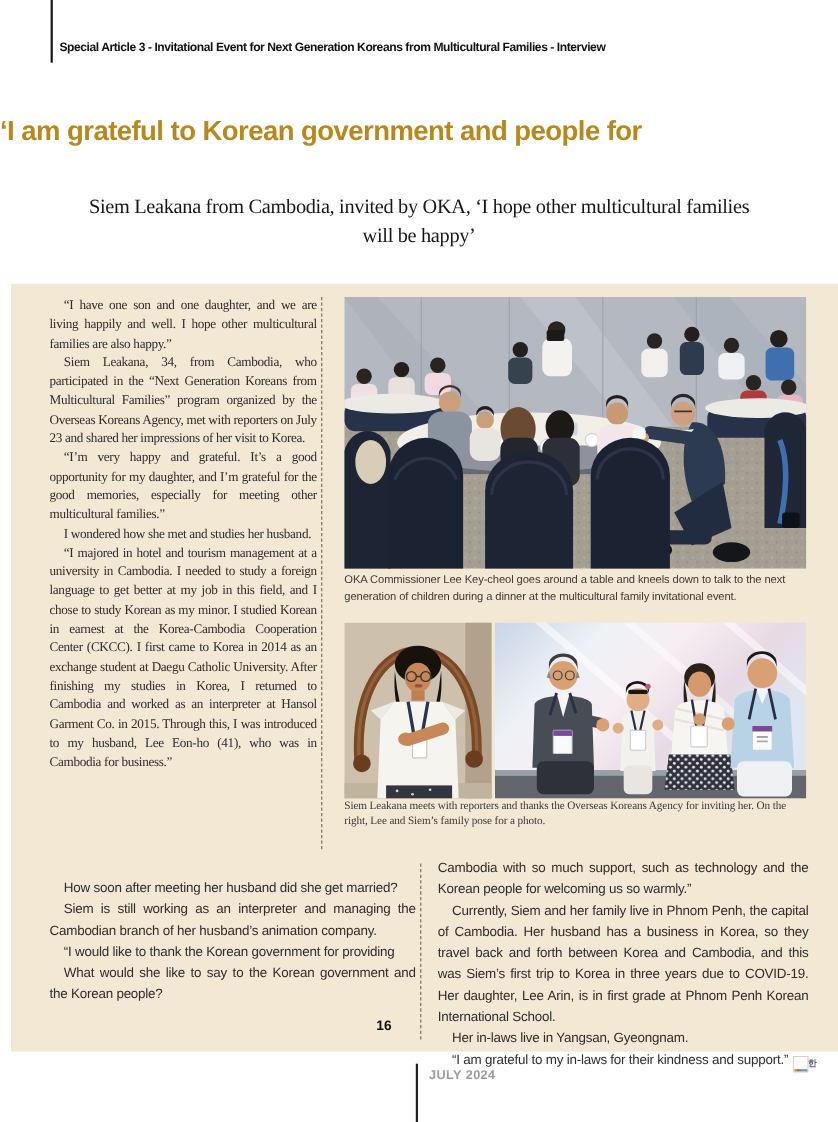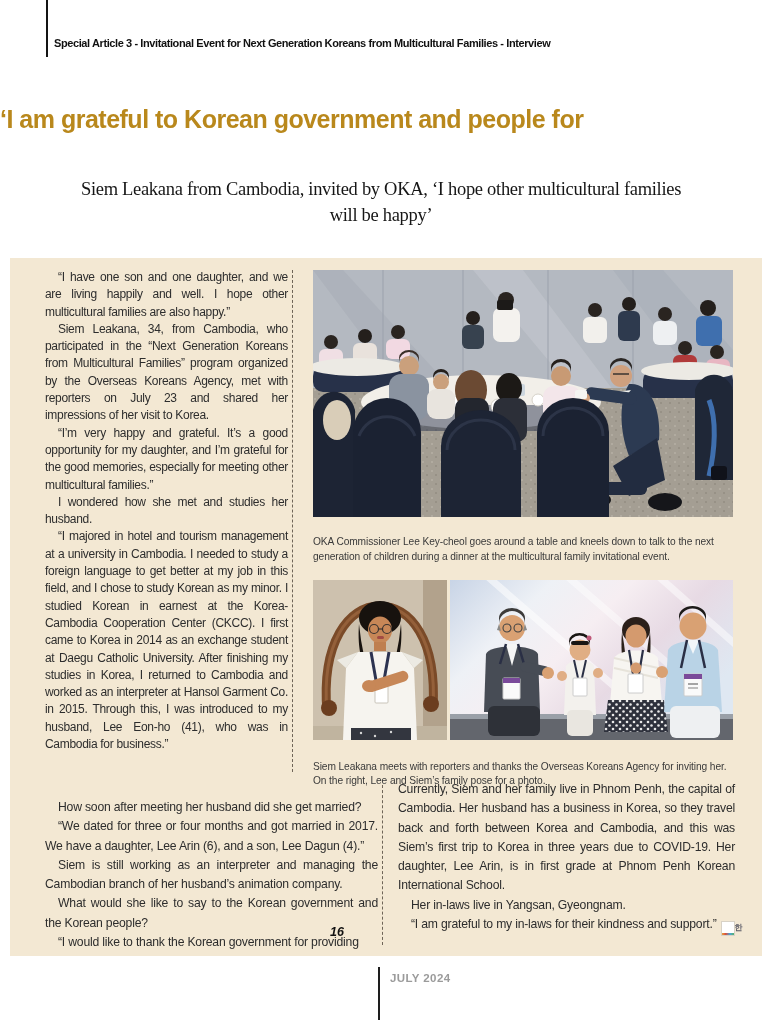--- a/index.html
+++ b/index.html
@@ -18,50 +18,50 @@
   }
   .subhead {
     position:absolute; left:0; top:176px; width:762px; margin:0; text-align:center;
     font-family:"Liberation Serif", serif; font-weight:normal; font-size:18.5px;
     line-height:26px; color:#161616; letter-spacing:-0.3px;
   }
   .content { position:absolute; left:10px; top:258px; width:752px; height:698px; background:#f3e8d3; }
 
   .article-text { position:absolute; color:#2d2d2d; text-align:justify; }
   .article-text .para { margin:0; text-indent:13px; }
-  .col-intro { left:35px; top:11px; width:243px; font-size:12px; line-height:17.3px; letter-spacing:-0.3px; }
+  .col-intro { left:35px; top:11px; width:243px; font-size:12px; line-height:17.3px; letter-spacing:-0.3px;font-family:Liberation Serif, serif; }
   .col-qa { left:35px; top:540px; width:333px; font-size:12.2px; line-height:19.3px; letter-spacing:-0.2px; }
   .col-closing { left:388px; top:522px; width:337px; font-size:12.2px; line-height:19.3px; letter-spacing:-0.2px; }
   .col-closing .para:first-child { text-indent:0; }
 
   .divider { position:absolute; width:0; border-left:1px dashed #6e6457; }
   .divider-top { left:282px; top:12px; height:502px; }
   .divider-bottom { left:372px; top:527px; height:160px; }
 
   .photos { position:absolute; left:303px; top:12px; width:420px; }
   .photos svg { display:block; }
   .caption {
-    margin-top:18px; width:420px; font-size:10.2px; line-height:14.8px;
+    margin-top:4px; width:420px; font-size:10.2px; line-height:14.8px;
     color:#3a3a3a; letter-spacing:-0.1px; text-align:left;
   }
-  .caption-2 { margin-top:20px; }
+  .caption-2 { margin-top:0;font-family:Liberation Serif, serif; }
   .photo-row { margin-top:15px; display:flex; gap:3px; }
 
   .endmark {
     display:inline-block; vertical-align:-2px; margin-left:4px; width:12px; height:13px;
     background:#ffffff; border:1px solid #d8d2c6; position:relative; text-align:center;
   }
   .endmark-glyph { font-size:8px; line-height:11px; color:#5a5a66; font-weight:bold; display:block; }
   .endmark::after {
     content:""; position:absolute; left:0; bottom:0; width:100%; height:2px;
     background:linear-gradient(90deg,#e8a33d 0%,#d94f3d 30%,#4aa3d9 65%,#58b368 100%);
   }
 
-  .pagenum { position:absolute; left:330px; top:925px; width:38px; text-align:left;
-    font-size:12.5px; font-weight:bold; color:#111;font-style:italic; }
+  .pagenum { position:absolute; left:330px; top:925px; width:38px; text-align:center;
+    font-size:12.5px; font-weight:bold; color:#111; }
   .footer-rule { position:absolute; left:378px; top:967px; width:2px; height:53px; background:#1e1e1e; }
   .issue { position:absolute; left:390px; top:972px; font-size:11.5px; font-weight:bold;
     color:#9b9b9b; letter-spacing:0.4px; }
 </style>
 </head>
 <body>
 
 <div class="page">
 
   <div class="top-rule"></div>
@@ -291,29 +291,29 @@
           <circle cx="212" cy="92" r="6" fill="#d9a173"></circle>
           <rect x="220" y="126" width="50" height="32" rx="6" fill="#eef0f2"></rect>
         </svg>
       </div>
 
       <div class="caption caption-2">Siem Leakana meets with reporters and thanks the Overseas Koreans Agency for inviting her. On the right, Lee and Siem’s family pose for a photo.</div>
     </div>
 
     <div class="article-text col-qa">
         <p class="para">How soon after meeting her husband did she get married?</p>
-        <p class="para">“We dated for three or four months and got married in 2017. We have a daughter, Lee Arin (6), and a son, Lee Dagun (4).”</p>
         <p class="para">Siem is still working as an interpreter and managing the Cambodian branch of her husband’s animation company.</p>
+        <p class="para">“I would like to thank the Korean government for providing</p>
         <p class="para">What would she like to say to the Korean government and the Korean people?</p>
-        <p class="para">“I would like to thank the Korean government for providing</p>
       </div>
 
     <div class="divider divider-bottom"></div>
 
     <div class="article-text col-closing">
+        <p class="para">Cambodia with so much support, such as technology and the Korean people for welcoming us so warmly.”</p>
         <p class="para">Currently, Siem and her family live in Phnom Penh, the capital of Cambodia. Her husband has a business in Korea, so they travel back and forth between Korea and Cambodia, and this was Siem’s first trip to Korea in three years due to COVID-19. Her daughter, Lee Arin, is in first grade at Phnom Penh Korean International School.</p>
         <p class="para">Her in-laws live in Yangsan, Gyeongnam.</p>
         <p class="para">“I am grateful to my in-laws for their kindness and support.”<span class="endmark"><span class="endmark-glyph">한</span></span></p>
       </div>
 
   </div>
 
   <div>
     <span class="pagenum">16</span>
     <span class="footer-rule"></span>

